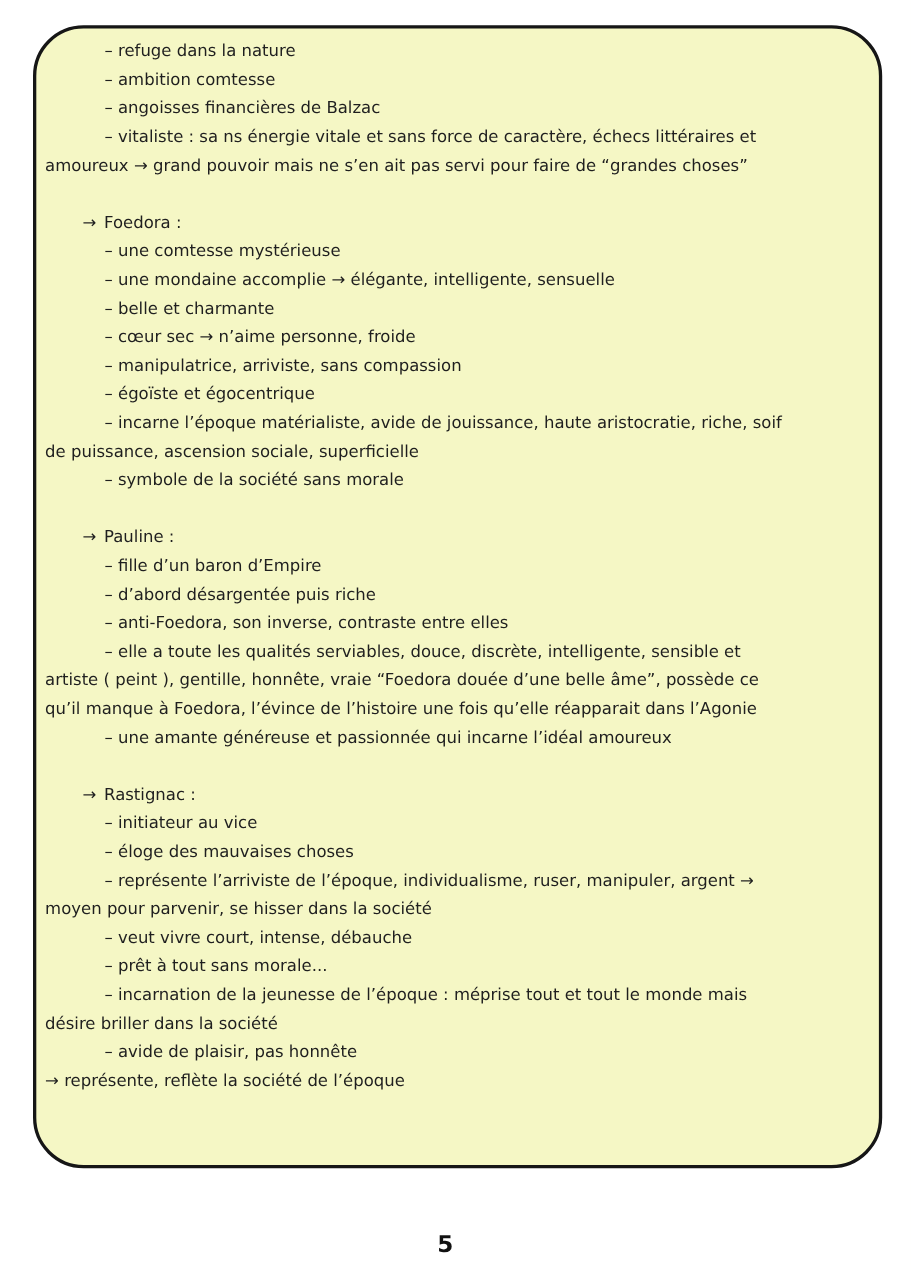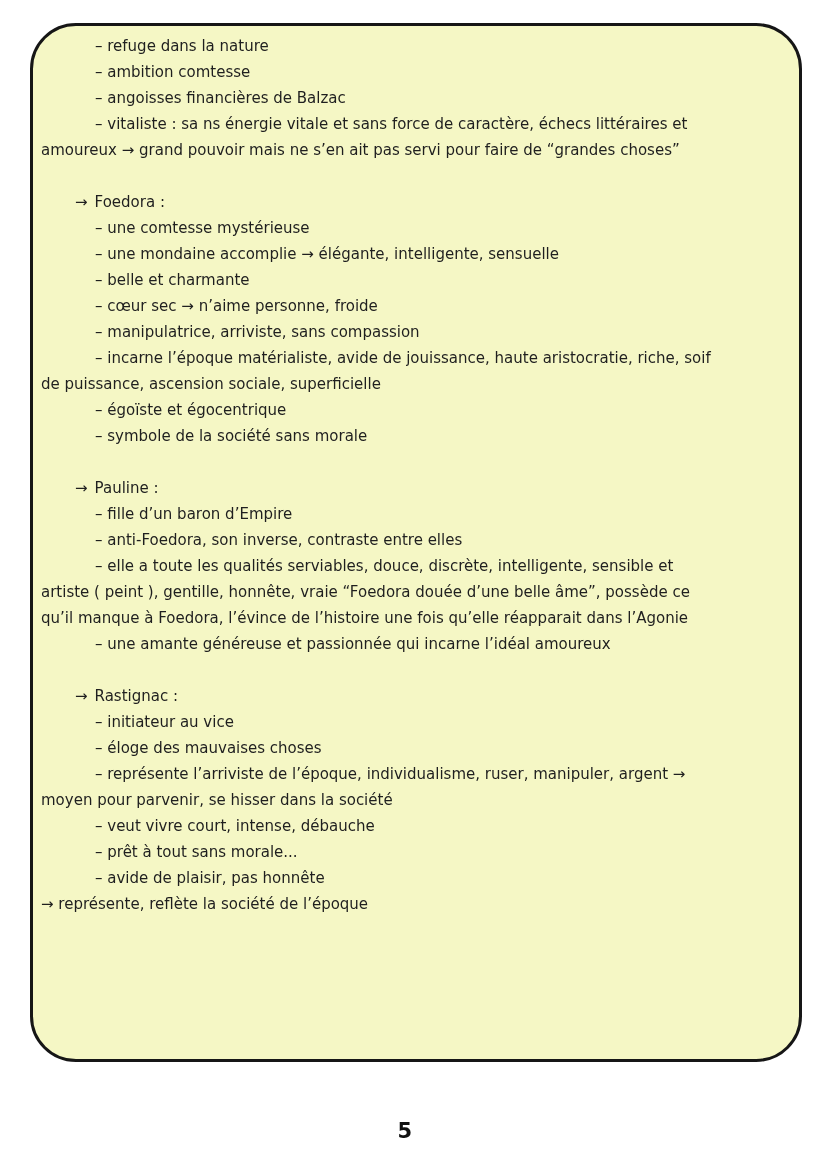--- a/index.html
+++ b/index.html
@@ -79,40 +79,43 @@
     <p class="bullet-item">– angoisses financières de Balzac</p>
     <p class="bullet-item">– vitaliste : sa ns énergie vitale et sans force de caractère, échecs littéraires et
 amoureux → grand pouvoir mais ne s’en ait pas servi pour faire de “grandes choses”</p>
 
     <p class="section-heading"><span class="arrow">→</span><span class="title">Foedora :</span></p>
     <p class="bullet-item">– une comtesse mystérieuse</p>
     <p class="bullet-item">– une mondaine accomplie → élégante, intelligente, sensuelle</p>
     <p class="bullet-item">– belle et charmante</p>
     <p class="bullet-item">– cœur sec → n’aime personne, froide</p>
     <p class="bullet-item">– manipulatrice, arriviste, sans compassion</p>
+    <p class="bullet-item">– égoïste et égocentrique</p>
     <p class="bullet-item">– incarne l’époque matérialiste, avide de jouissance, haute aristocratie, riche, soif
 de puissance, ascension sociale, superficielle</p>
-    <p class="bullet-item">– égoïste et égocentrique</p>
     <p class="bullet-item">– symbole de la société sans morale</p>
 
     <p class="section-heading"><span class="arrow">→</span><span class="title">Pauline :</span></p>
     <p class="bullet-item">– fille d’un baron d’Empire</p>
+    <p class="bullet-item">– d’abord désargentée puis riche</p>
     <p class="bullet-item">– anti-Foedora, son inverse, contraste entre elles</p>
     <p class="bullet-item">– elle a toute les qualités serviables, douce, discrète, intelligente, sensible et
 artiste ( peint ), gentille, honnête, vraie “Foedora douée d’une belle âme”, possède ce
 qu’il manque à Foedora, l’évince de l’histoire une fois qu’elle réapparait dans l’Agonie</p>
     <p class="bullet-item">– une amante généreuse et passionnée qui incarne l’idéal amoureux</p>
 
     <p class="section-heading"><span class="arrow">→</span><span class="title">Rastignac :</span></p>
     <p class="bullet-item">– initiateur au vice</p>
     <p class="bullet-item">– éloge des mauvaises choses</p>
     <p class="bullet-item">– représente l’arriviste de l’époque, individualisme, ruser, manipuler, argent →
 moyen pour parvenir, se hisser dans la société</p>
     <p class="bullet-item">– veut vivre court, intense, débauche</p>
     <p class="bullet-item">– prêt à tout sans morale...</p>
+    <p class="bullet-item">– incarnation de la jeunesse de l’époque : méprise tout et tout le monde mais
+désire briller dans la société</p>
     <p class="bullet-item">– avide de plaisir, pas honnête</p>
 
     <p class="closing-line">→ représente, reflète la société de l’époque</p>
 
   </div>
 
   <div class="page-number">5</div>
 
 </div>
 

